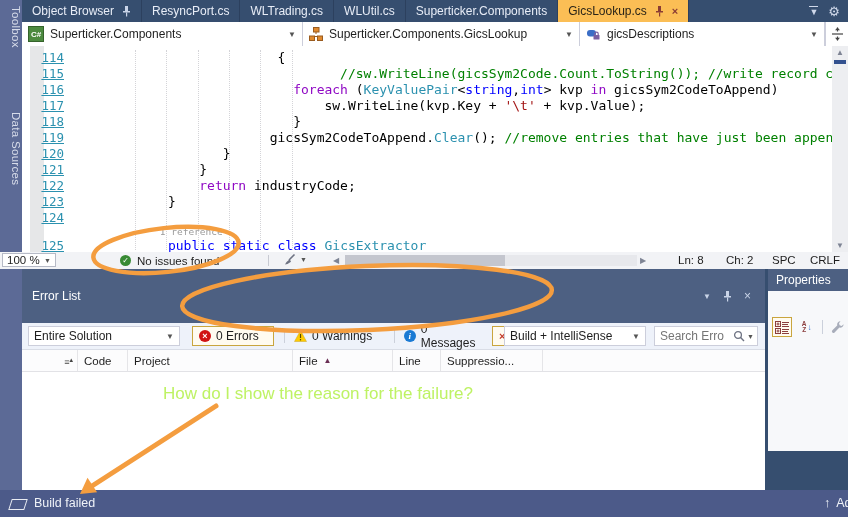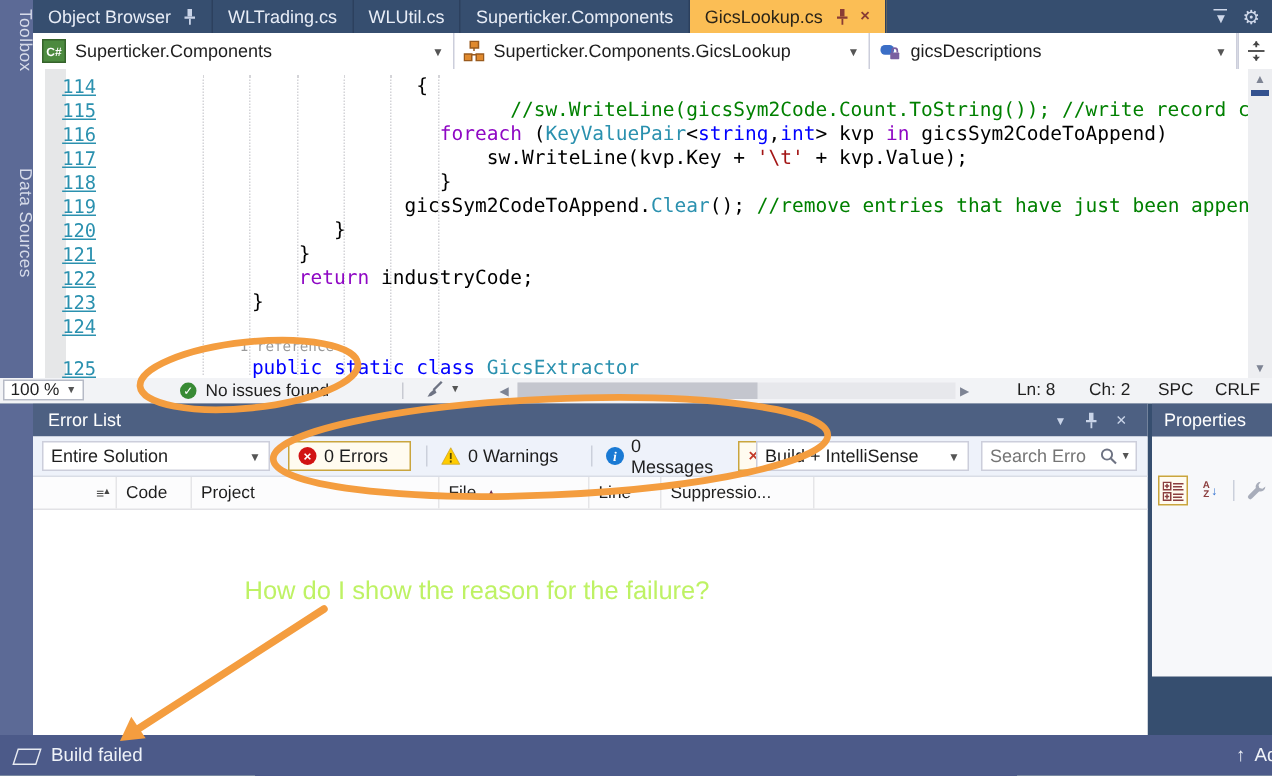--- a/index.html
+++ b/index.html
@@ -62,21 +62,21 @@
   .broom{position:absolute;left:283px;top:1px;display:flex;align-items:center;gap:4px;}
   .broom .carat{font-size:7px;color:#555;}
   .hscroll-left{position:absolute;left:333px;top:4px;color:#7E8494;font-size:8px;}
   .hscroll-track{position:absolute;left:345px;top:3px;width:292px;height:11px;background:#E7E8EC;}
   .hscroll-thumb{position:absolute;left:0;top:0;width:160px;height:11px;background:#C4C6CE;}
   .hscroll-right{position:absolute;left:640px;top:4px;color:#7E8494;font-size:8px;}
   .ebar-stat{position:absolute;top:2px;}
   
   .errorlist{position:absolute;left:22px;top:269px;width:743px;height:221px;background:#fff;}
   .pane-title{height:22px;background:#4D6082;color:#FFF;font-size:12px;display:flex;align-items:center;
-              padding:0 10px;}
+              padding:16px 10px;}
   .pane-title .ticons{margin-left:auto;display:flex;gap:12px;align-items:center;color:#C9D4E8;padding-right:4px;}
   .el-toolbar{position:relative;height:26px;background:#EEF2FA;border-bottom:1px solid #D9DDE6;}
   .combo{position:absolute;top:3px;height:20px;background:#fff;border:1px solid #CCCEDB;
          display:flex;align-items:center;font-size:12px;padding:0 5px;box-sizing:border-box;color:#1E1E1E;}
   .combo .carat{margin-left:auto;font-size:8px;color:#555;padding-left:6px;}
   .cnt-btn{position:absolute;top:3px;height:20px;display:flex;align-items:center;gap:5px;font-size:12px;
            color:#1E1E1E;padding:0 6px;box-sizing:border-box;}
   .cnt-btn.sel{background:#FFFBF0;border:1px solid #C9A53E;}
   .tsep{position:absolute;top:6px;width:1px;height:14px;background:#CBD0DB;}
   .errball{width:12px;height:12px;border-radius:50%;background:#D11313;color:#fff;font-size:9px;
@@ -133,20 +133,23 @@
   <div class="tabbar">
     <div class="tab">
       <span>Object Browser</span>
       <svg class="pin-ic" width="9" height="11" viewBox="0 0 9 11">
         <rect x="3" y="0" width="3" height="5" fill="#C9D4E8"></rect>
           <rect x="1" y="5" width="7" height="1.5" fill="#C9D4E8"></rect>
           <rect x="4" y="6.5" width="1.2" height="4" fill="#C9D4E8"></rect>
       </svg>
     </div>
     <div class="tab">
+        <span>ResyncPort.cs</span>
+      </div>
+    <div class="tab">
         <span>WLTrading.cs</span>
       </div>
     <div class="tab">
         <span>WLUtil.cs</span>
       </div>
     <div class="tab">
         <span>Superticker.Components</span>
       </div>
     <div class="tab active">
       <span>GicsLookup.cs</span>

